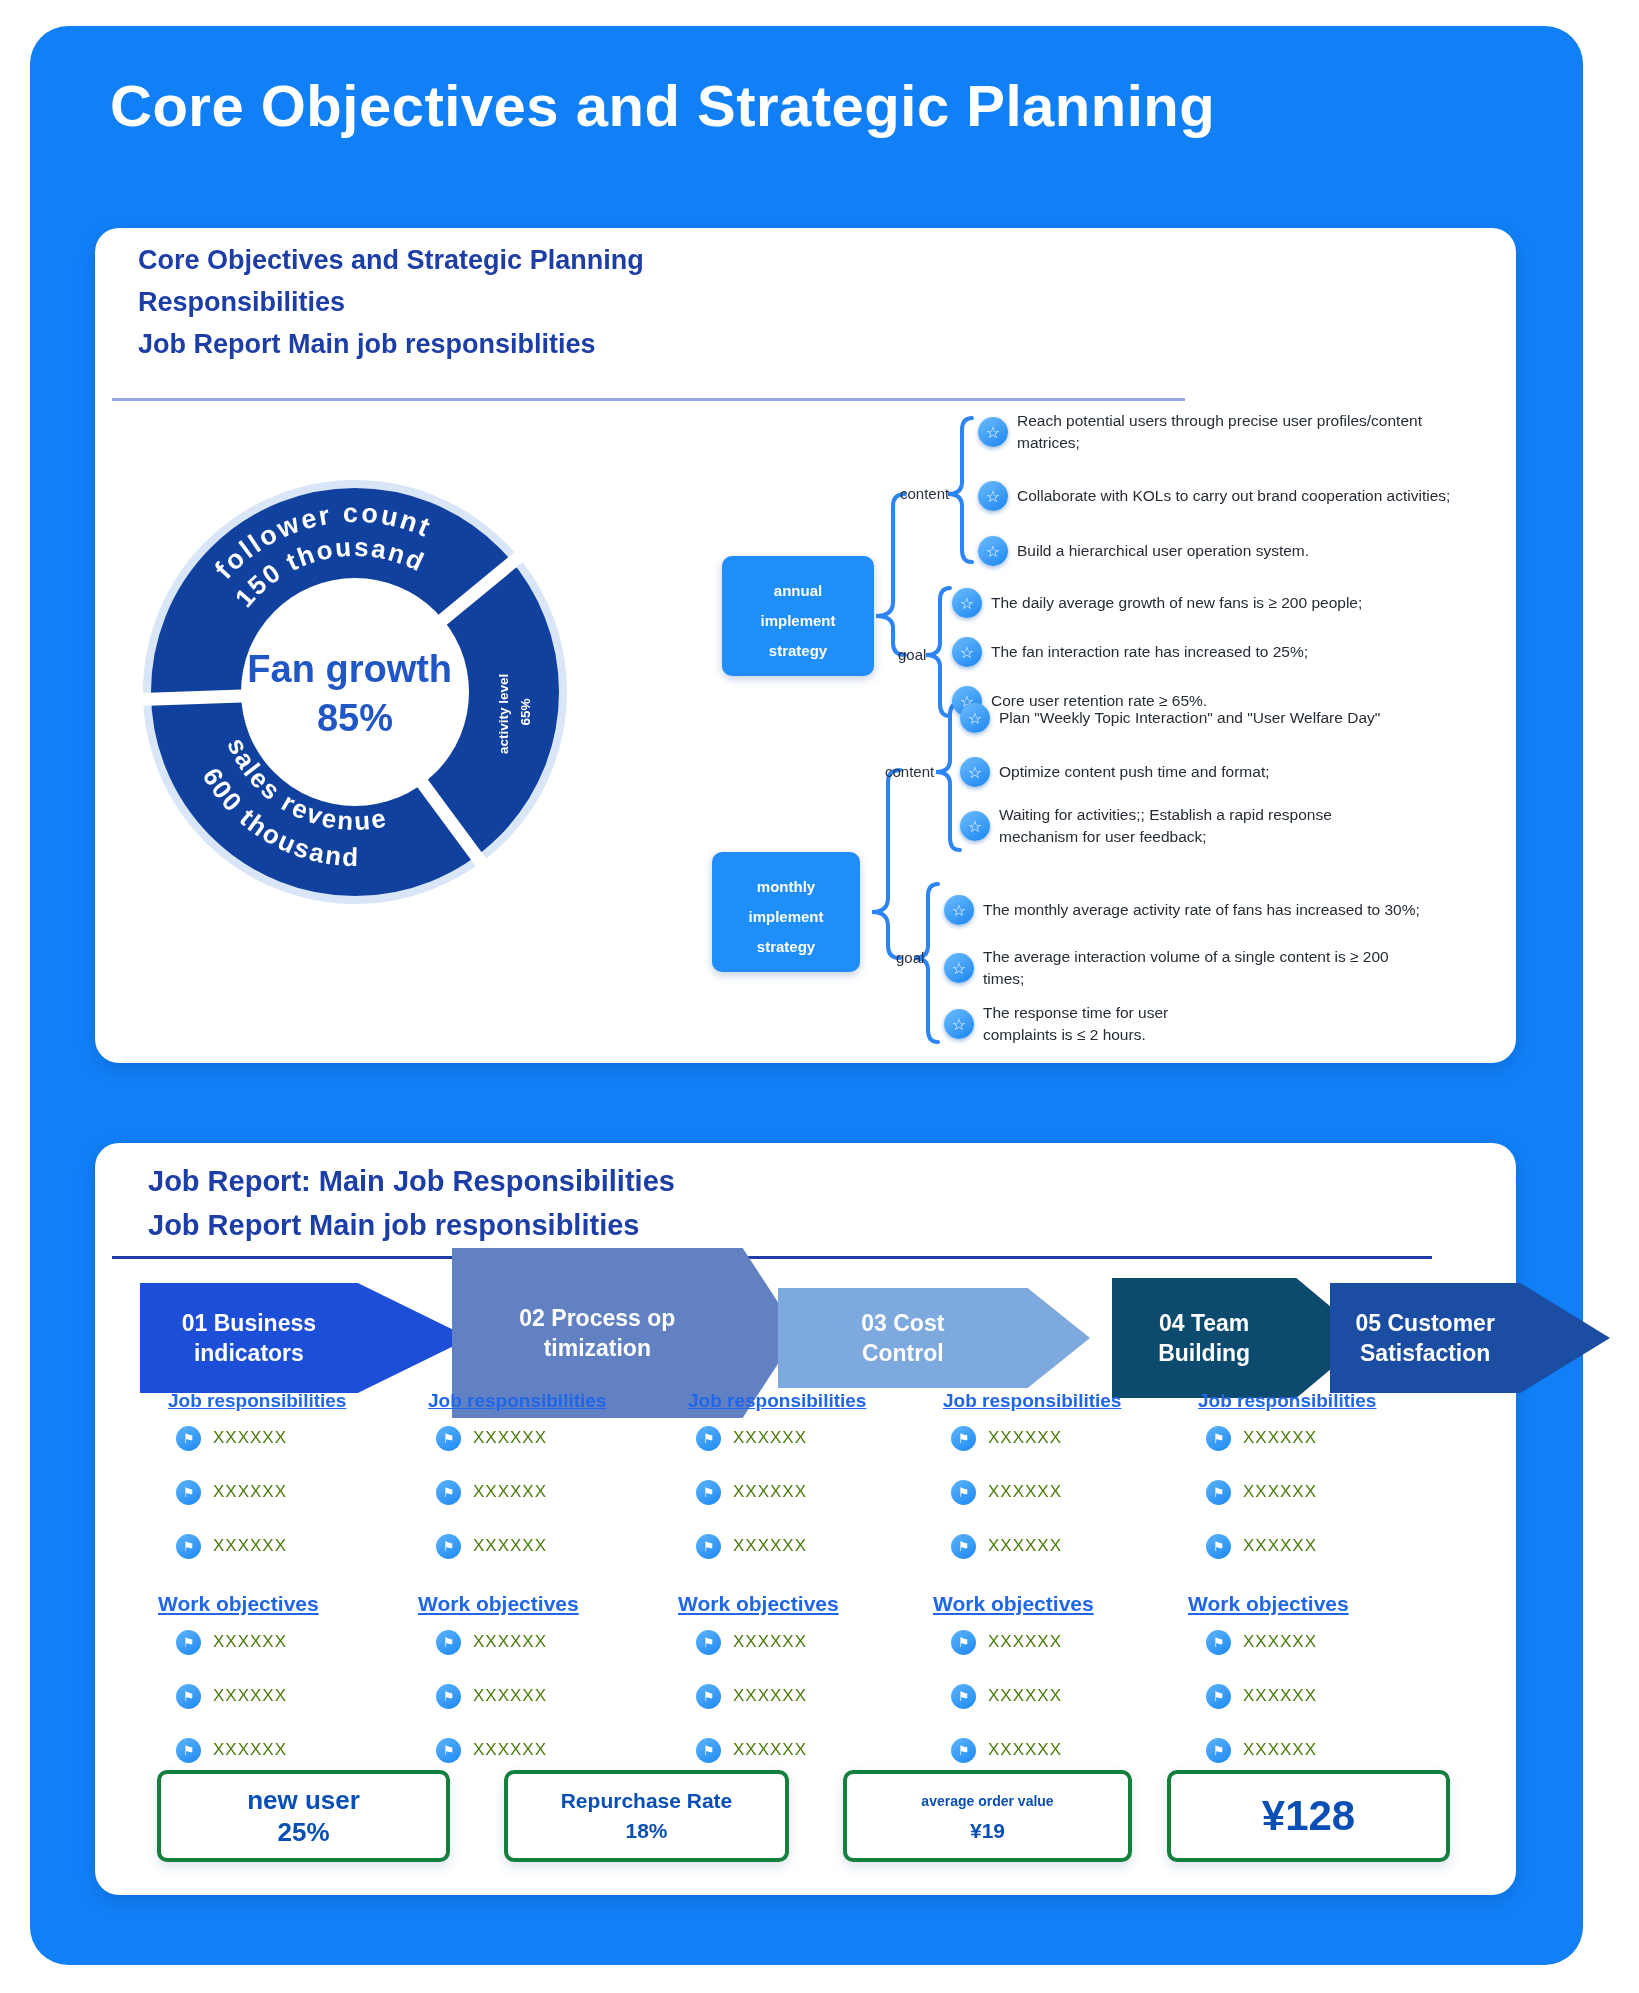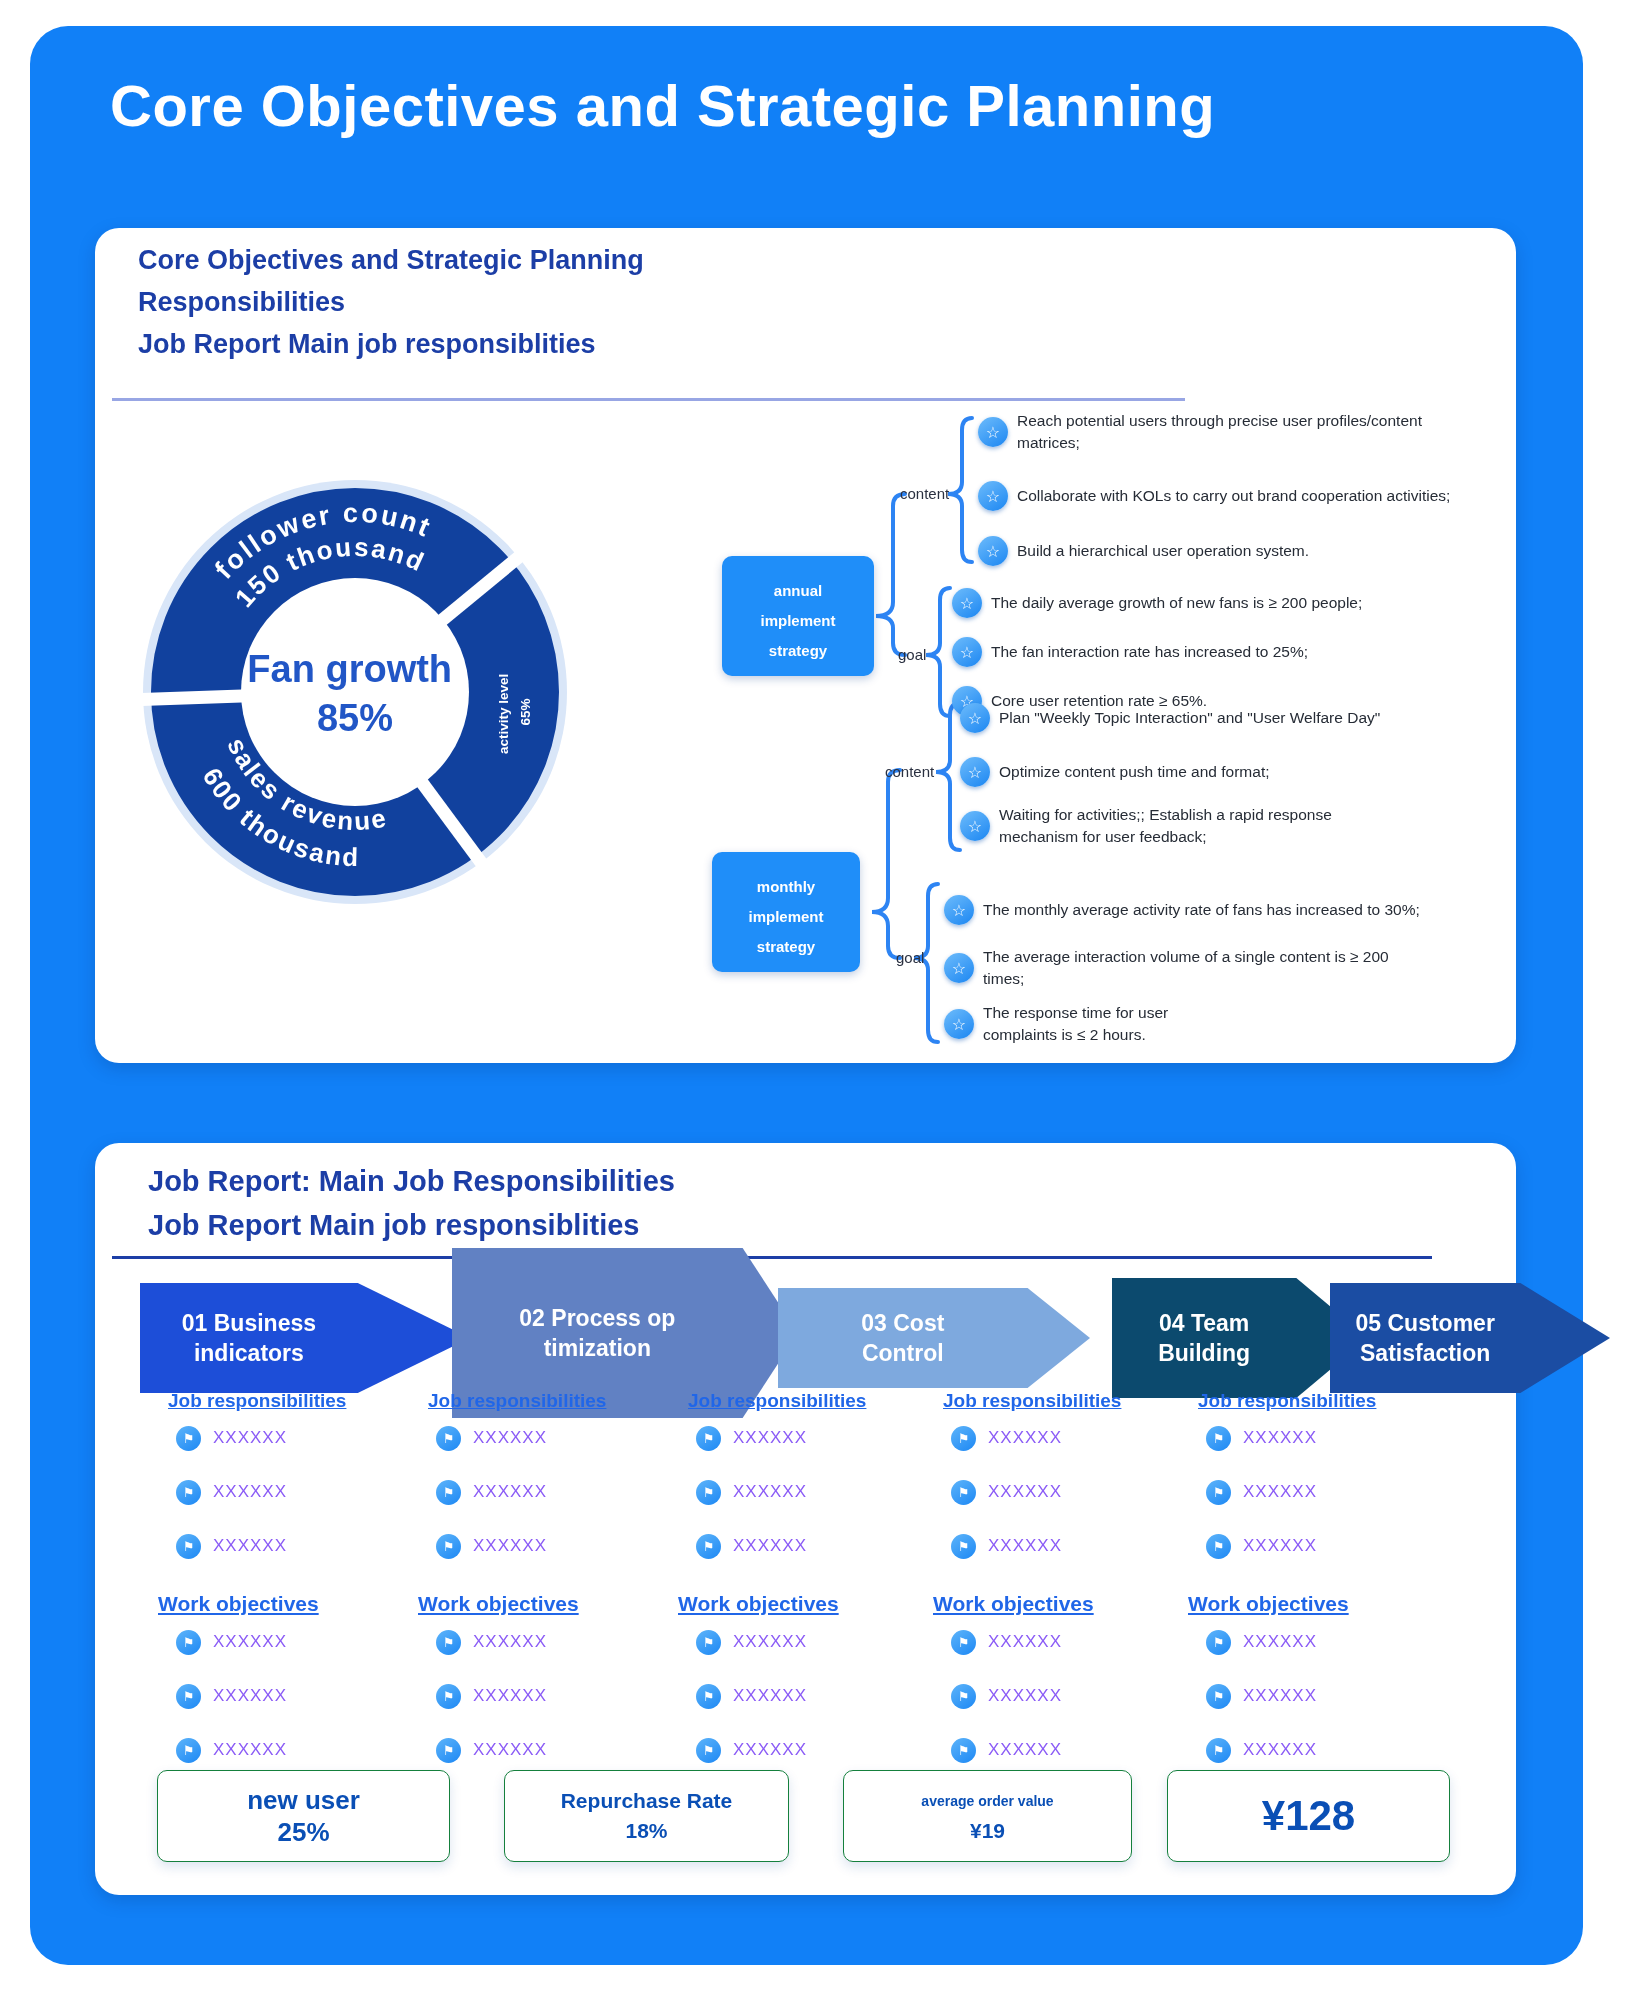--- a/index.html
+++ b/index.html
@@ -24,22 +24,22 @@
         color:#fff;font-size:16px;box-shadow:0 2px 4px rgba(20,90,180,.4);}
   .stext{font-size:15.5px;line-height:22px;color:#262c36;}
   .arrow{display:flex;align-items:center;color:#fff;font-weight:bold;font-size:23px;line-height:30px;text-align:center;}
   .arrow .lab{display:flex;align-items:center;justify-content:center;}
   .a2lab{word-break:break-all;overflow-wrap:anywhere;}
   .colhead{font-weight:bold;text-decoration:underline;color:#2066e8;cursor:pointer;}
   .xrow{display:flex;align-items:center;gap:12px;height:28px;margin-bottom:26px;}
   .flag{width:25px;height:25px;min-width:25px;border-radius:50%;
         background:linear-gradient(145deg,#5db4fa,#1d88f4);display:flex;align-items:center;justify-content:center;
         color:#fff;font-size:13px;}
-  .xtext{font-size:17px;color:#8b5cf6;letter-spacing:1px;}
-  .card{background:#fff;border:1px solid #15803d;border-radius:10px;box-shadow:0 5px 12px rgba(21,74,155,.15);
+  .xtext{font-size:17px;color:#4d7c0f;letter-spacing:1px;}
+  .card{background:#fff;border:4px solid #15803d;border-radius:10px;box-shadow:0 5px 12px rgba(21,74,155,.15);
         display:flex;flex-direction:column;align-items:center;justify-content:center;color:#0a4fb5;font-weight:bold;}
   .card .l1,.card .l2{line-height:32px;}
   .overlay{left:0;top:0;width:1639px;height:1993px;pointer-events:none;}
 </style>
 </head>
 <body>
 
 <div class="page">
   <div class="abs blue-bg"></div>
 

